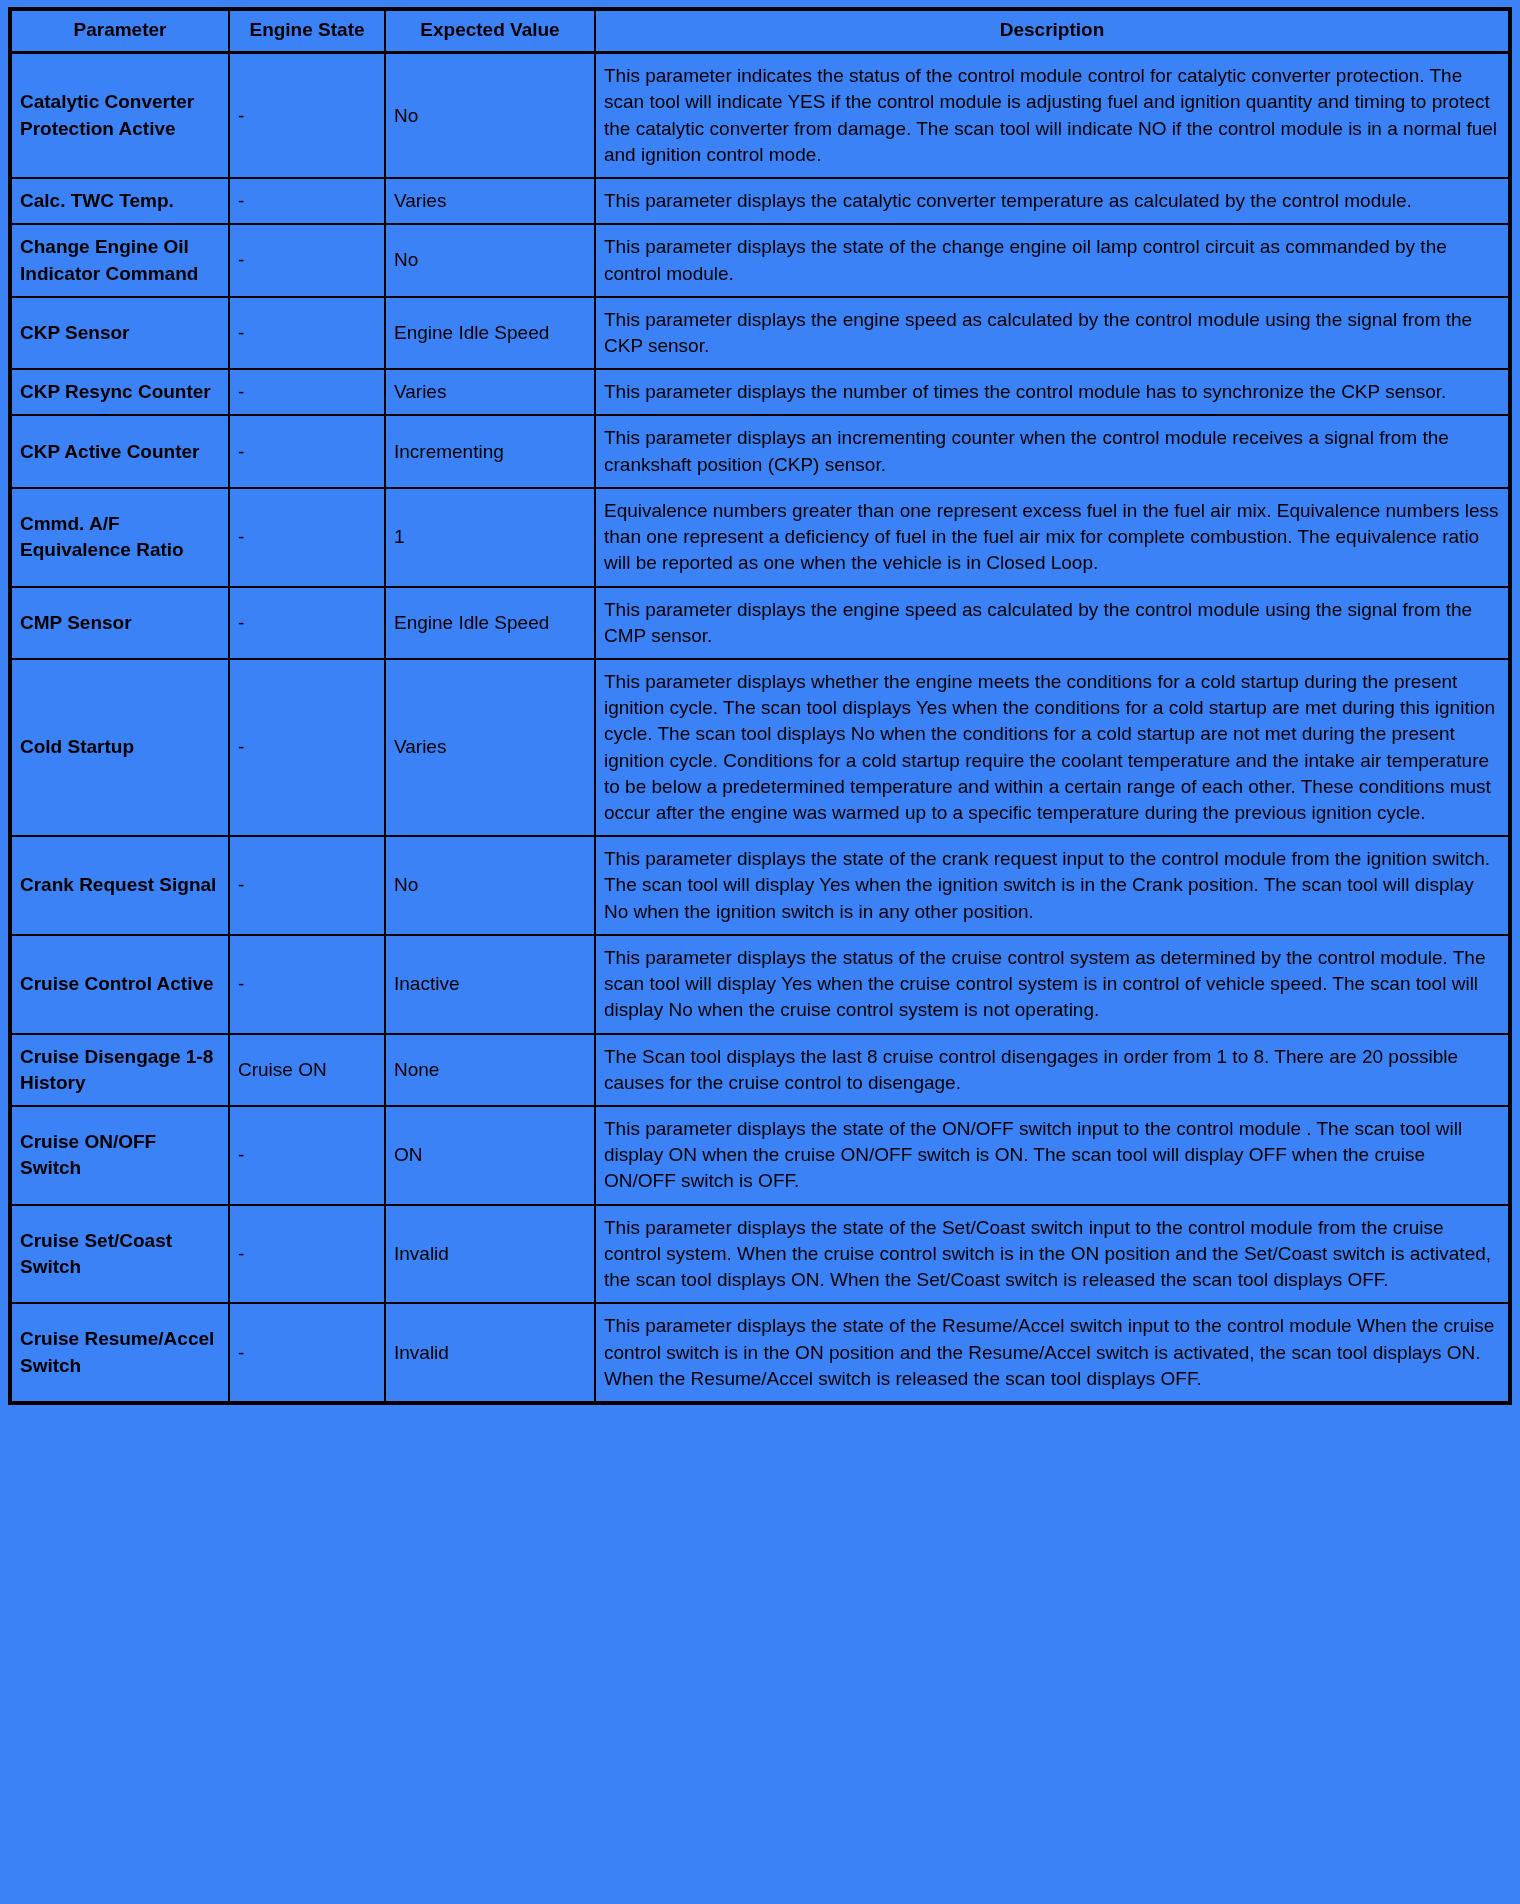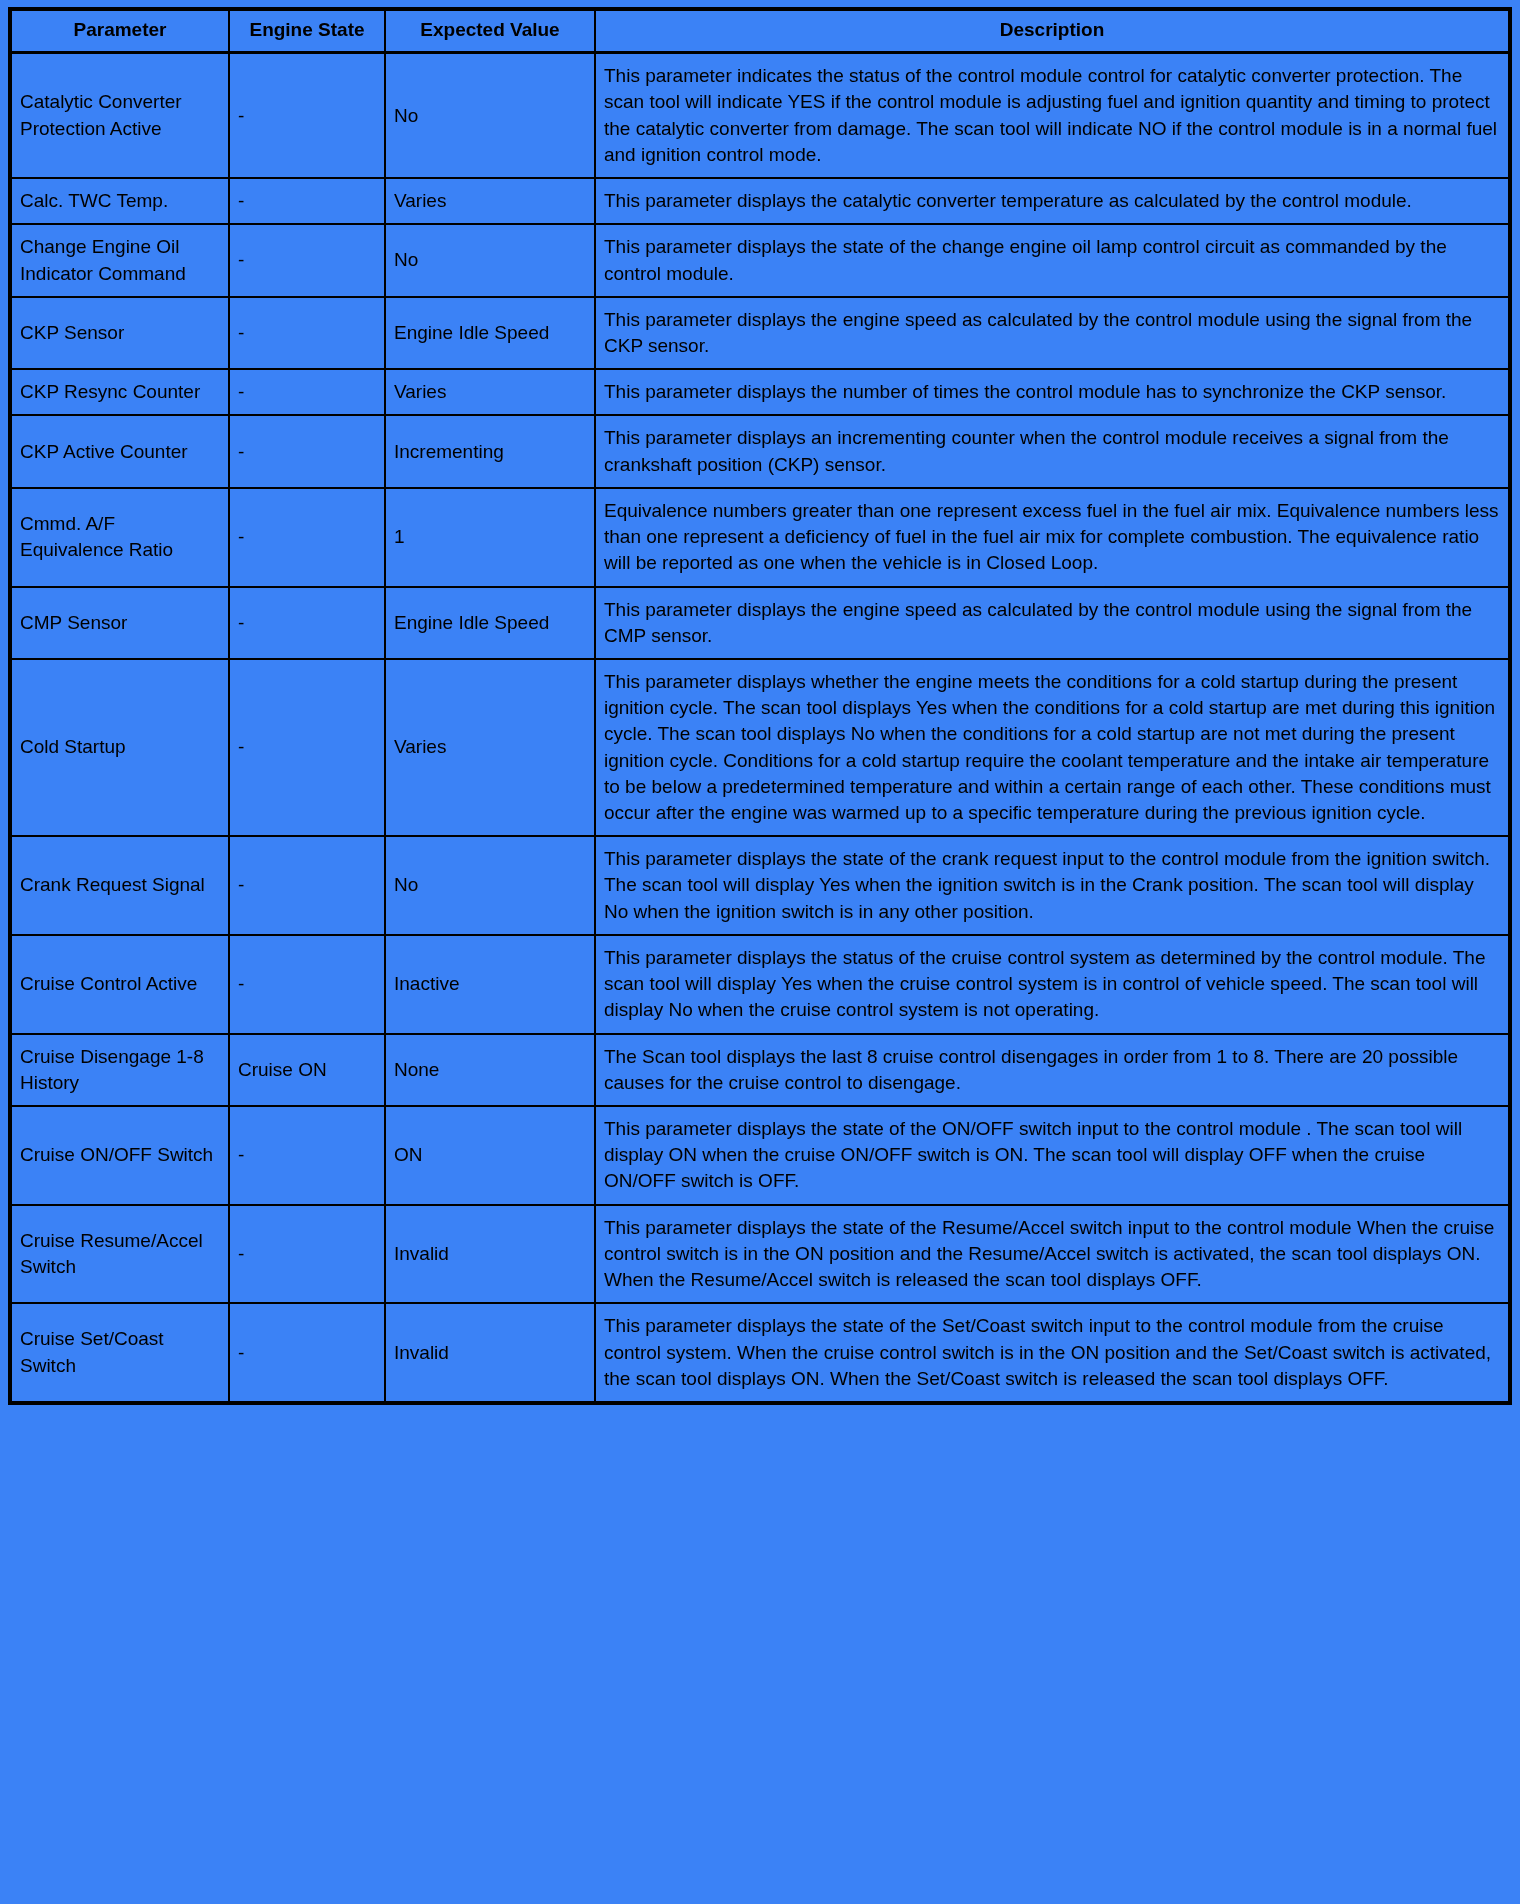--- a/index.html
+++ b/index.html
@@ -39,21 +39,21 @@
     font-weight: bold;
     text-align: center;
     vertical-align: bottom;
     padding: 6px 6px 8px 6px;
     border-bottom-width: 3px;
   }
   table.param-table td {
     vertical-align: middle;
     text-align: left;
   }
-  td.param-cell       { padding-left: 8px; }
+  td.param-cell       { padding-left: 8px; font-weight: bold; }
   td.state-cell       { padding-left: 8px; }
   td.expected-cell    { padding-left: 8px; }
   td.description-cell { padding-left: 8px; padding-right: 10px; }
 </style>
 </head>
 <body>
 
 <div class="page">
   <table class="param-table">
     <colgroup>
@@ -143,26 +143,26 @@
           <td class="expected-cell">None</td>
           <td class="description-cell">The Scan tool displays the last 8 cruise control disengages in order from 1 to 8. There are 20 possible causes for the cruise control to disengage.</td>
         </tr>
         <tr>
           <td class="param-cell">Cruise ON/OFF Switch</td>
           <td class="state-cell">-</td>
           <td class="expected-cell">ON</td>
           <td class="description-cell">This parameter displays the state of the ON/OFF switch input to the control module . The scan tool will display ON when the cruise ON/OFF switch is ON. The scan tool will display OFF when the cruise ON/OFF switch is OFF.</td>
         </tr>
         <tr>
+          <td class="param-cell">Cruise Set/Coast Switch</td>
+          <td class="state-cell">-</td>
+          <td class="expected-cell">Invalid</td>
+          <td class="description-cell">This parameter displays the state of the Set/Coast switch input to the control module from the cruise control system. When the cruise control switch is in the ON position and the Set/Coast switch is activated, the scan tool displays ON. When the Set/Coast switch is released the scan tool displays OFF.</td>
+        </tr>
+        <tr>
           <td class="param-cell">Cruise Resume/Accel Switch</td>
           <td class="state-cell">-</td>
           <td class="expected-cell">Invalid</td>
           <td class="description-cell">This parameter displays the state of the Resume/Accel switch input to the control module When the cruise control switch is in the ON position and the Resume/Accel switch is activated, the scan tool displays ON. When the Resume/Accel switch is released the scan tool displays OFF.</td>
-        </tr>
-        <tr>
-          <td class="param-cell">Cruise Set/Coast Switch</td>
-          <td class="state-cell">-</td>
-          <td class="expected-cell">Invalid</td>
-          <td class="description-cell">This parameter displays the state of the Set/Coast switch input to the control module from the cruise control system. When the cruise control switch is in the ON position and the Set/Coast switch is activated, the scan tool displays ON. When the Set/Coast switch is released the scan tool displays OFF.</td>
         </tr>
       </tbody>
   </table>
 </div>
 
 </body></html>

